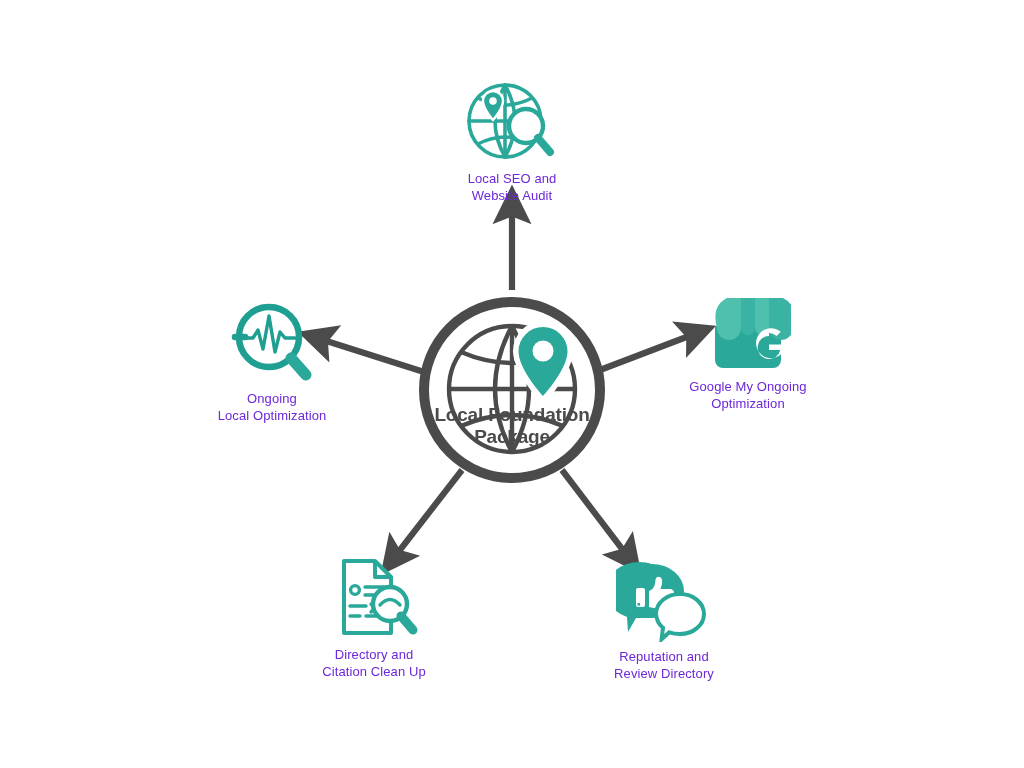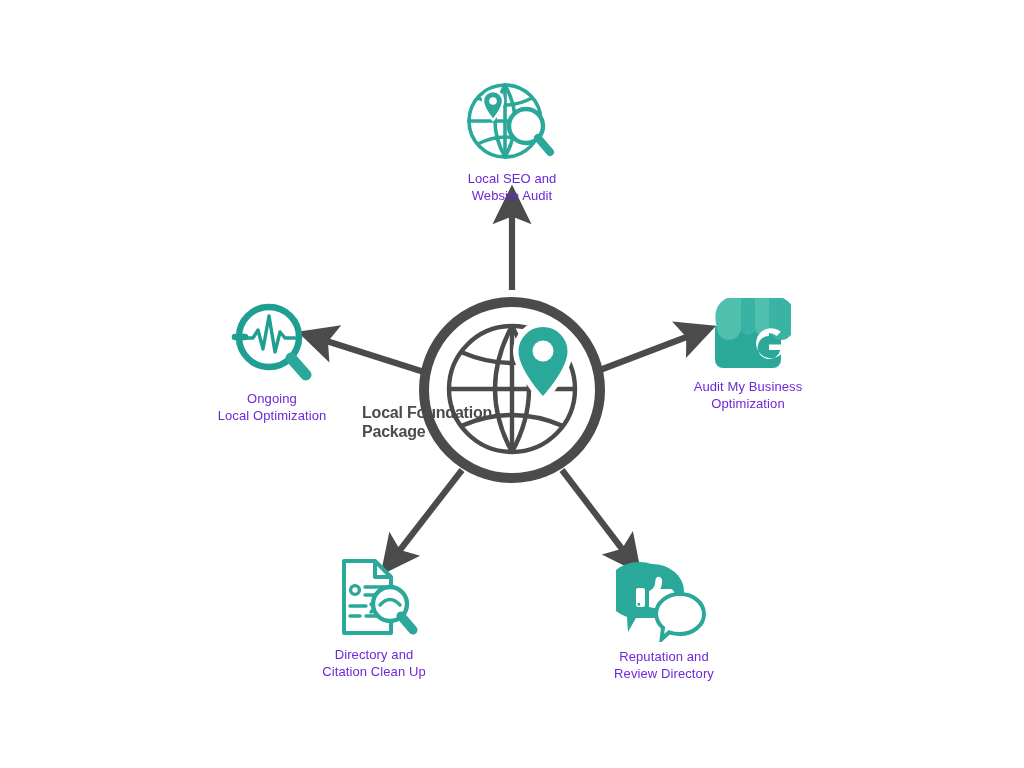--- a/index.html
+++ b/index.html
@@ -55,24 +55,24 @@
     left: 362px;
     top: 276px;
     width: 300px;
     height: 230px;
   }
   .center-title {
     position: absolute;
     left: 0;
     top: 128px;
     width: 300px;
-    text-align: left;
+    text-align: center;
     font-family: "Liberation Sans", sans-serif;
     font-weight: bold;
-    font-size: 16px;
+    font-size: 19px;
     line-height: 1.17;
     color: #4b4b4b;
     letter-spacing: -0.2px;
     white-space: pre-line;
     z-index: 5;
   }
   
   #node-top     { left: 402px; top: 78px;  }
   #node-right   { left: 638px; top: 292px; }
   #node-left    { left: 162px; top: 300px; }
@@ -158,21 +158,21 @@
         <path d="M10 34 h66 v34 a8 8 0 0 1 -8 8 h-50 a8 8 0 0 1 -8 -8 Z" fill="#2aa89a"></path>
 
         <path d="M12 36 q-6 -22 10 -30 h14 v30 a12 12 0 0 1 -24 0 Z" fill="#4fbfae"></path>
         <path d="M36 36 v-30 h14 v30 a7 7 0 0 1 -14 0 Z" fill="#3ab3a4"></path>
         <path d="M50 36 v-30 h14 v30 a7 7 0 0 1 -14 0 Z" fill="#4fbfae"></path>
         <path d="M64 36 v-30 h14 q16 8 10 30 a12 12 0 0 1 -24 0 Z" fill="#3ab3a4"></path>
 
         <path d="M64 44 a11.5 11.5 0 1 0 11.3 14 h-11.3 v-5.6 h17 a15 15 0 1 1 -5.2 -12.6 l-4.1 4.1 a11.5 11.5 0 0 0 -7.7 -2.9 Z" fill="#ffffff"></path>
       </svg>
     </span>
-    <span class="node-label">Audit My Business
+    <span class="node-label">Google My Ongoing
 Optimization</span>
   </div>
 
   <div class="node" id="node-left">
     <span class="node-icon">
       <svg width="86" height="84" viewBox="0 0 86 84">
         <circle cx="40" cy="37" r="30" fill="#ffffff" stroke="#1f9f92" stroke-width="6.5"></circle>
         <line x1="6" y1="37" x2="16" y2="37" stroke="#1f9f92" stroke-width="6.5" stroke-linecap="round"></line>
         <line x1="62" y1="58" x2="77" y2="75" stroke="#2aa89a" stroke-width="11" stroke-linecap="round"></line>
         <polyline points="16,38 24,38 29,30 34,49 40,16 46,52 51,32 56,38 66,38" fill="none" stroke="#1f9f92" stroke-width="3.4" stroke-linecap="round" stroke-linejoin="round"></polyline>

